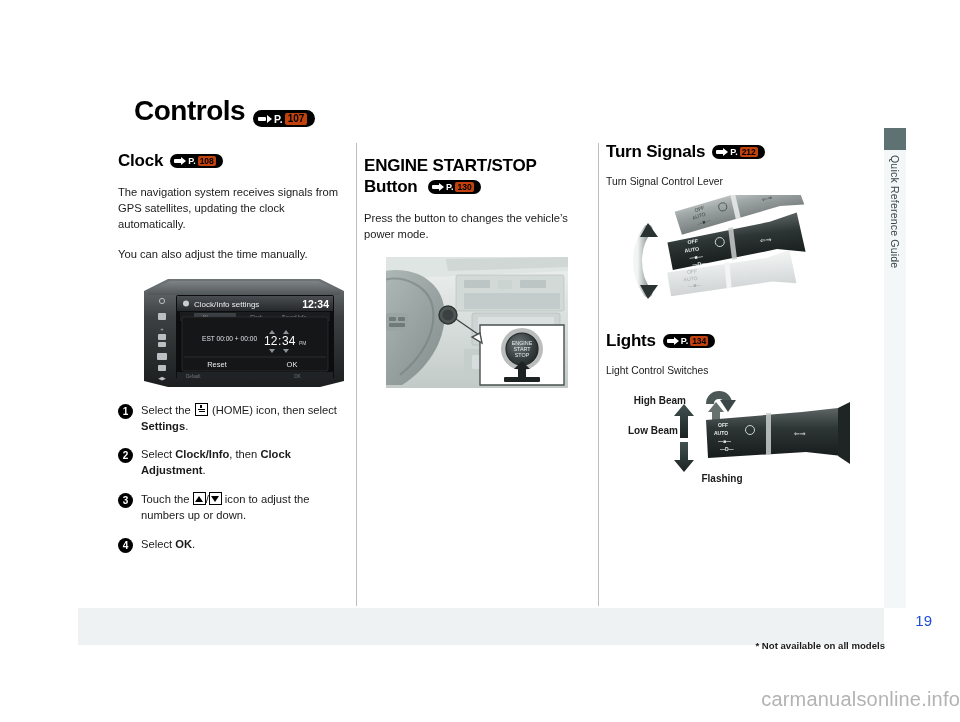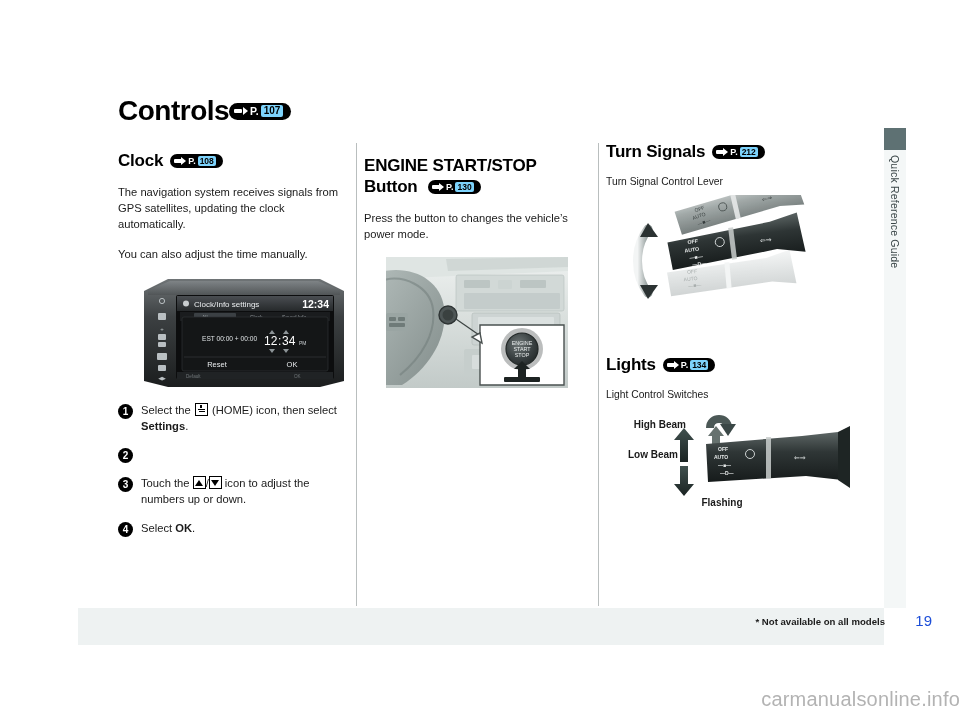--- a/index.html
+++ b/index.html
@@ -76,24 +76,25 @@
     background: #b9bebe;
   }
   #div-1 { left: 356px; }
   #div-2 { left: 598px; }
 
   
   h1.title {
     font-size: 28px;
     font-weight: bold;
     color: #000;
-    margin: 0 0 24px 0;
+    margin: 0 0 24px 16px;
     letter-spacing: -0.5px;
     display: flex;
-    align-items: center;
+    align-items: flex-end;
+    gap: 8px;
   }
   h2.sec {
     font-size: 17px;
     font-weight: bold;
     color: #000;
     margin: 0 0 14px 0;
     letter-spacing: -0.2px;
     display: flex;
     align-items: center;
     gap: 7px;
@@ -143,21 +144,21 @@
     content: "";
     position: absolute;
     right: 0; top: 50%;
     transform: translateY(-50%);
     width: 0; height: 0;
     border-left: 5px solid #fff;
     border-top: 4.5px solid transparent;
     border-bottom: 4.5px solid transparent;
   }
   .pref .pnum {
-    background: #7dd3fc;
+    background: #c2410c;
     color: #000;
     border-radius: 2px;
     padding: 0 2px;
     line-height: 10px;
     font-size: 8.5px;
   }
   .pref.big .pnum { font-size: 10px; line-height: 12px; padding: 0 3px; }
   .pref .pletter { font-weight: bold; }
 
   
@@ -281,21 +282,21 @@
     position: absolute;
     left: 78px;
     top: 608px;
     width: 806px;
     height: 37px;
     background: #eef2f2;
   }
   #footer-note {
     position: absolute;
     right: 75px;
-    top: 616px;
+    top: 640px;
     font-size: 9.6px;
     color: #1a1a1a;
     font-weight: bold;
   }
   #page-number {
     position: absolute;
     right: 28px;
     top: 612px;
     font-size: 15px;
     color: #1d4ed8;
@@ -425,20 +426,25 @@
         <div class="step-text">
           <span>Select the</span>
           <span class="glyph-box glyph-home"></span>
           <span>(HOME) icon, then select</span>
           <b>Settings</b><span>.</span>
         </div>
       </div>
 
       <div class="step">
         <div class="step-num">2</div>
+        <div class="step-text">
+          <span>Select</span>
+          <b>Clock/Info</b><span>, then</span>
+          <b>Clock Adjustment</b><span>.</span>
+        </div>
       </div>
 
       <div class="step">
         <div class="step-num">3</div>
         <div class="step-text">
           <span>Touch the</span>
           <span class="glyph-up"></span><span>/</span><span class="glyph-dn"></span>
           <span>icon to adjust the numbers up or down.</span>
         </div>
       </div>
@@ -608,21 +614,21 @@
         </g>
 
         <g>
           <path d="M22,34 C8,52 8,80 22,98" fill="none" stroke="url(#arcG)" stroke-width="9" stroke-linecap="round"></path>
           <polygon points="22,28 32,42 14,42" fill="#2b3232"></polygon>
           <polygon points="22,104 32,90 14,90" fill="#2b3232"></polygon>
         </g>
       </svg>
     </div>
 
-    <h2 class="sec" style="margin-top:32px;">
+    <h2 class="sec" style="margin-top:8px;">
       <span>Lights</span>
       <span class="pref">
         <span class="arrow"></span>
         <span class="pletter">P.</span>
         <span class="pnum">134</span>
       </span>
     </h2>
 
     <p class="sub-caption">Light Control Switches</p>
 

